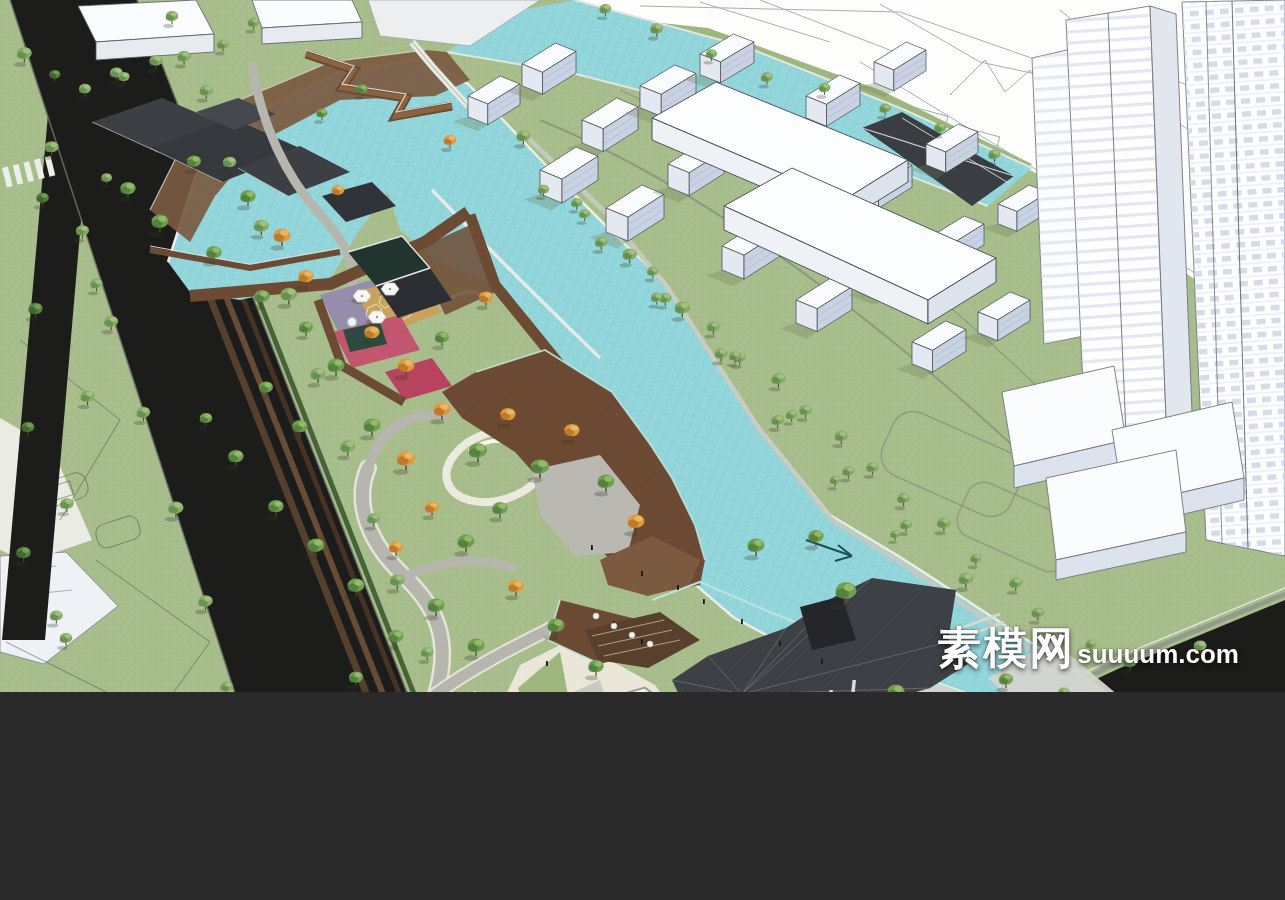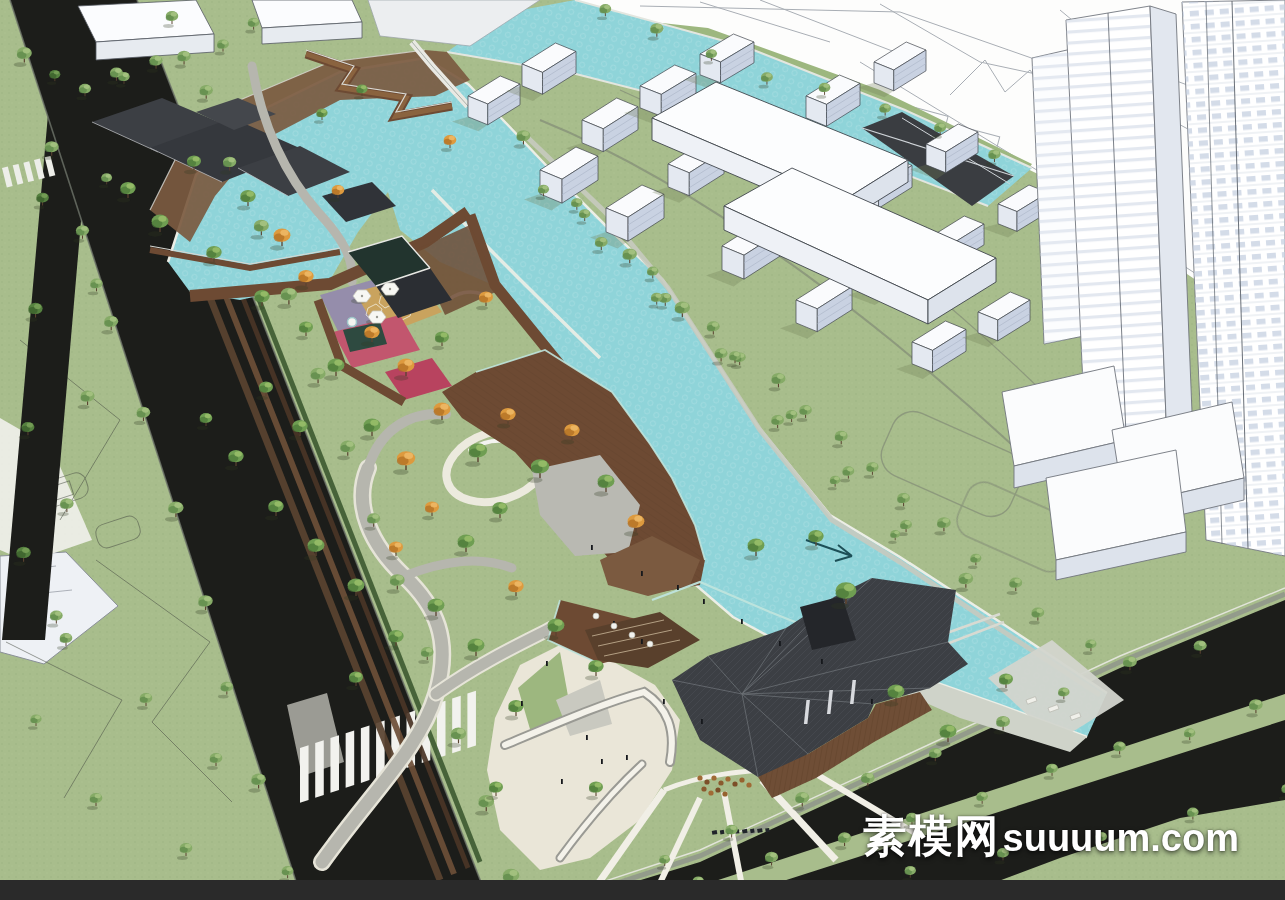--- a/index.html
+++ b/index.html
@@ -1,23 +1,23 @@
 <!DOCTYPE html>
 <html><head>
 <meta charset="utf-8">
 <style>
   html,body{margin:0;padding:0;background:#2a2a2a;}
-  .stage{position:relative;width:1285px;height:880px;overflow:hidden;background:#a8bd8c;
+  .stage{position:relative;width:1285px;height:692px;overflow:hidden;background:#a8bd8c;
          font-family:"Liberation Sans", sans-serif;}
   svg{position:absolute;left:0;top:0;display:block;}
   .watermark{position:absolute;right:46px;bottom:14px;display:flex;align-items:baseline;gap:2px;
              color:#ffffff;text-shadow:0 2px 5px rgba(0,0,0,.65), 0 0 2px rgba(0,0,0,.5);
              user-select:none;pointer-events:none;}
   .watermark .cn{font-size:44px;font-weight:bold;letter-spacing:2px;}
-  .watermark .latin{font-size:38px;font-weight:bold;letter-spacing:0px;}
+  .watermark .latin{font-size:26px;font-weight:bold;letter-spacing:0px;}
 </style>
 </head>
 <body>
 
 <div class="stage">
 <svg width="1285" height="900" viewBox="0 0 1285 900">
   <defs>
     <pattern id="grassdots" width="7" height="7" patternUnits="userSpaceOnUse">
       <circle cx="2" cy="2" r="0.8" fill="#93a877" opacity="0.45"></circle>
       <circle cx="5" cy="5" r="0.7" fill="#b7c89b" opacity="0.35"></circle>

